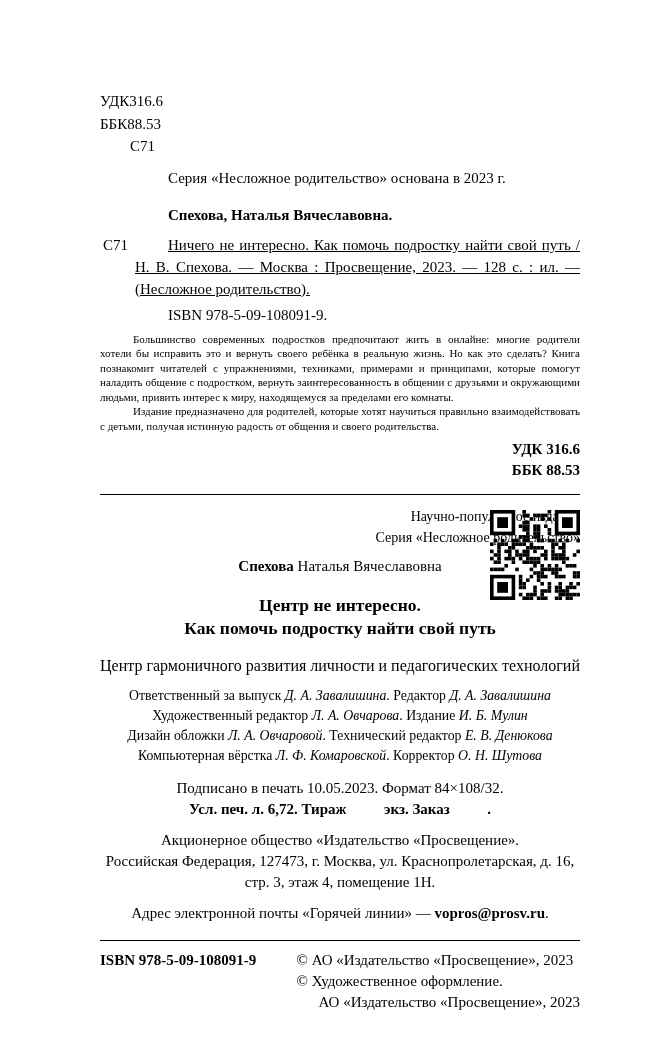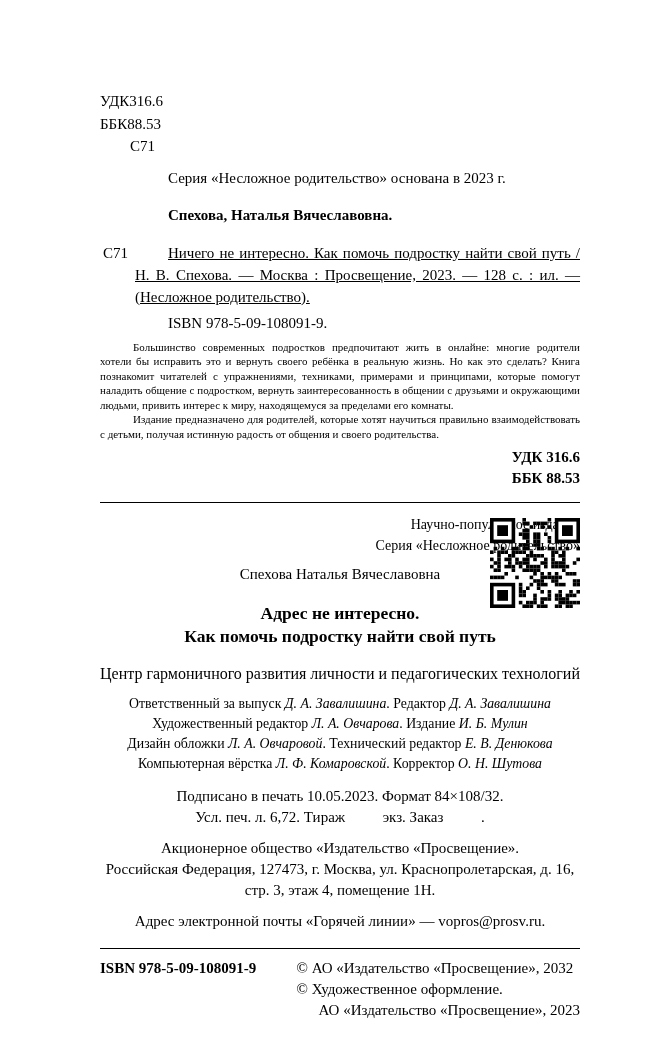--- a/index.html
+++ b/index.html
@@ -8,40 +8,40 @@
     width: 650px; height: 1050px; margin: 0 auto;
     background: #ffffff; color: #000000;
     font-family: "Liberation Serif", "DejaVu Serif", serif;
     font-size: 15px; line-height: 1.42;
     padding: 90px 70px 11px 100px;
     position: relative; overflow: hidden;
   }
   .codes { line-height: 1.5; }
   .codes .sign { margin-left: 30px; }
   .series-note { margin: 10px 0 16px 68px; }
-  .author-header { font-weight: bold; margin-left: 68px; margin-bottom: 17px; }
+  .author-header { font-weight: bold; margin-left: 68px; margin-bottom: 9px; }
   .bib { position: relative; margin-left: 35px; }
   .margin-sign { position: absolute; left: -32px; top: 0; }
   .bib-text { text-align: justify; text-indent: 33px; line-height: 1.45; text-decoration: underline; }
   .isbn-line { margin: 5px 0 5px 35px; text-indent: 33px; }
   .abstract p { font-size: 11px; line-height: 1.32; text-align: justify; text-indent: 33px; }
   .codes-right { text-align: right; font-weight: bold; line-height: 1.4; margin-top: 6px; }
   .rule { border-top: 1.5px solid #000; margin: 13px 0 11px 0; }
   .imprint { position: relative; text-align: center; }
   .qr { position: absolute; right: 0; top: 4px; width: 90px; height: 90px; }
   .c { text-align: center; }
   .sm { font-size: 14px; line-height: 1.5; text-align: right; }
   .author-line { margin-top: 8px; font-size: 15px; }
-  .b { font-weight: normal; text-align: right; }
+  .b { font-weight: bold; text-align: right; }
   .i { font-style: italic; }
   .title { font-weight: bold; font-size: 17.5px; line-height: 1.35; margin-top: 16px; }
   .center-org { font-size: 16px; margin-top: 14px; }
   .staff { margin-top: 8px; font-size: 13.8px; line-height: 1.45; }
   .print-block { margin-top: 12px; line-height: 1.4; }
-  .prewrap { white-space: pre-wrap; }
+  .prewrap { white-space: pre-wrap; font-weight: bold; }
   .publisher-block { margin-top: 10px; line-height: 1.4; }
   .hotline { margin-top: 10px; }
   .rule2 { border-top: 1.5px solid #000; margin: 16px 0 9px 0; }
   .footer { display: flex; justify-content: space-between; align-items: flex-start; }
   .footer-isbn { font-weight: bold; }
   .copyright { text-align: left; line-height: 1.4; }
   .copyright .ind { padding-left: 22px; }
 </style>
 </head>
 <body>
@@ -296,21 +296,21 @@
             <rect fill="#000" x="7.2" y="72" width="10.8" height="10.8"></rect>
           </g>
         </svg></div>
 
     <div class="c sm">Научно-популярное издание</div>
     <div class="c sm">Серия «Несложное родительство»</div>
 
     <div class="c author-line"><span class="b">Спехова</span><span> Наталья Вячеславовна</span></div>
 
     <div class="title">
-      <div>Адрес не интересно.</div>
+      <div>Центр не интересно.</div>
       <div>Как помочь подростку найти свой путь</div>
     </div>
 
     <div class="center-org">Центр гармоничного развития личности и педагогических технологий</div>
 
     <div class="staff">
       <div><span>Ответственный за выпуск </span><span class="i">Д. А. Завалишина</span><span>. Редактор </span><span class="i">Д. А. Завалишина</span></div>
       <div><span>Художественный редактор </span><span class="i">Л. А. Овчарова</span><span>. Издание </span><span class="i">И. Б. Мулин</span></div>
       <div><span>Дизайн обложки </span><span class="i">Л. А. Овчаровой</span><span>. Технический редактор </span><span class="i">Е. В. Денюкова</span></div>
       <div><span>Компьютерная вёрстка </span><span class="i">Л. Ф. Комаровской</span><span>. Корректор </span><span class="i">О. Н. Шутова</span></div>
@@ -327,20 +327,20 @@
     </div>
 
     <div class="hotline"><span>Адрес электронной почты «Горячей линии» — </span><span class="b">vopros@prosv.ru</span><span>.</span></div>
   </div>
 
   <div class="rule2"></div>
 
   <div class="footer">
     <div class="footer-isbn">ISBN 978-5-09-108091-9</div>
     <div class="copyright">
-      <div>©  АО «Издательство «Просвещение», 2032</div>
+      <div>©  АО «Издательство «Просвещение», 2023</div>
       <div>©  Художественное оформление.</div>
       <div class="ind">АО «Издательство «Просвещение», 2023</div>
 
     </div>
   </div>
 
 </div>
 
 </body></html>

